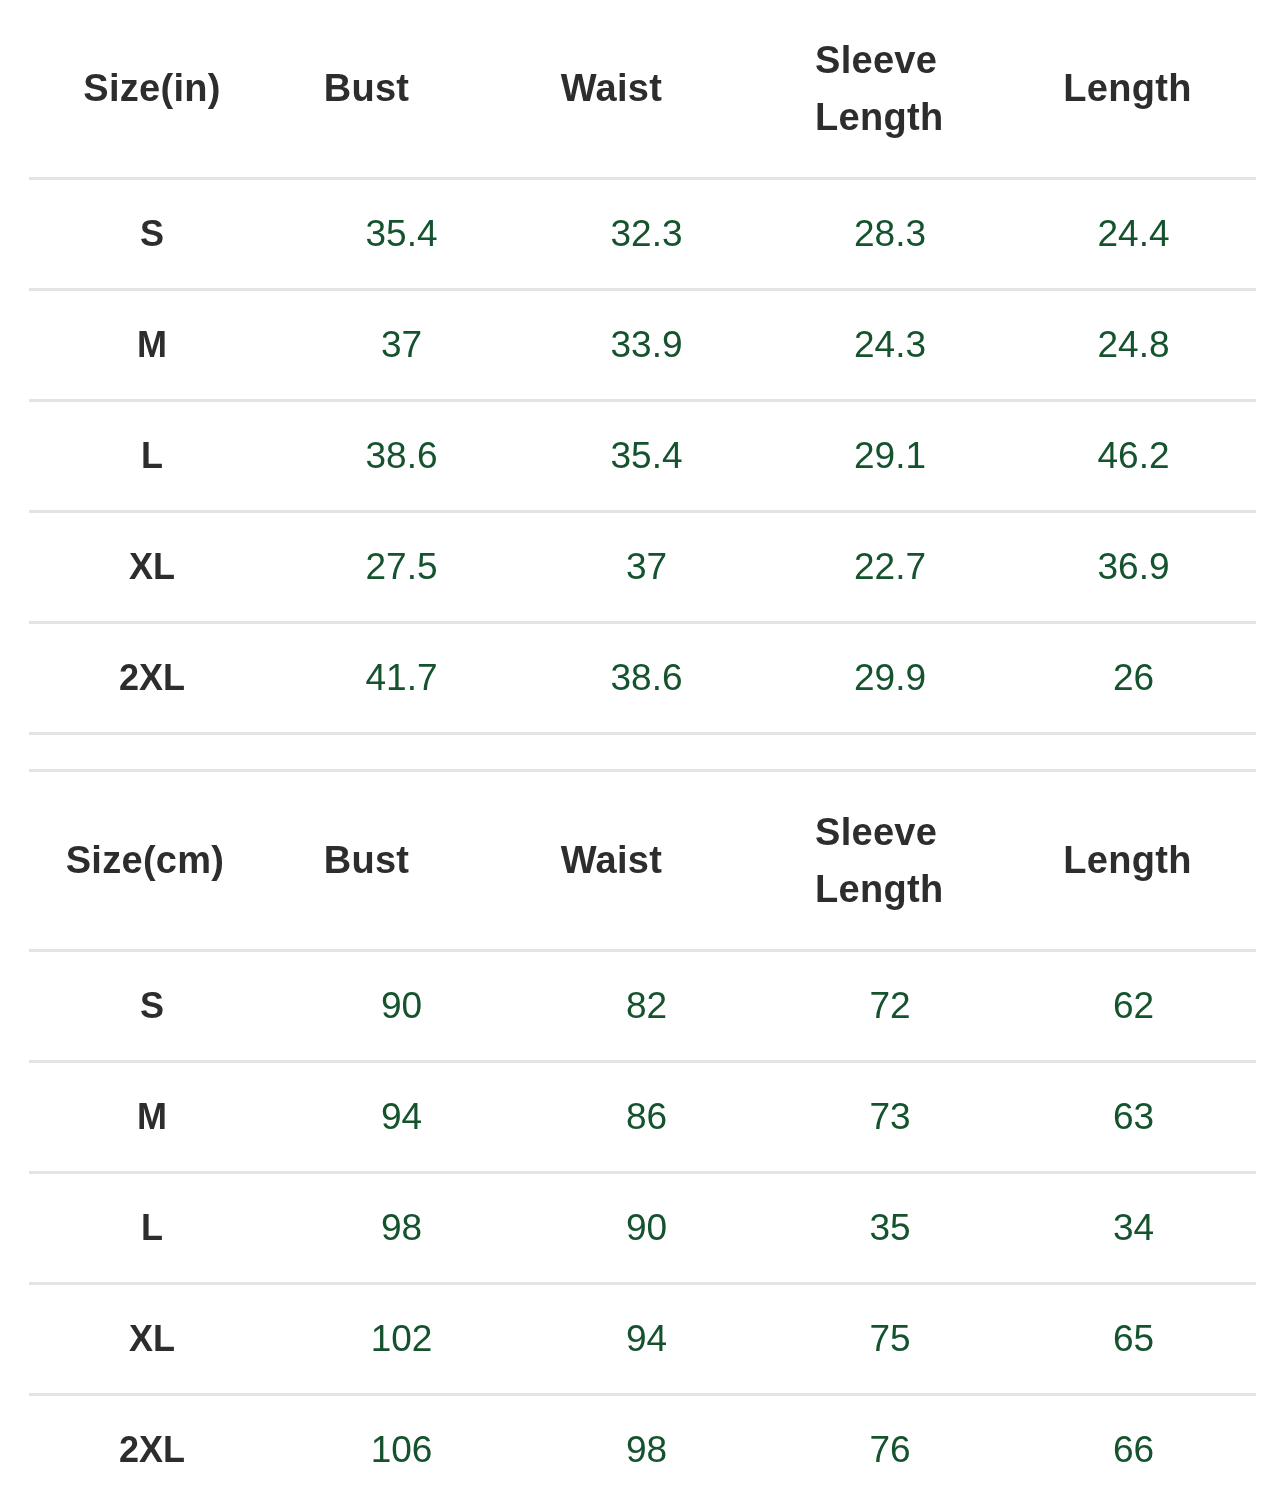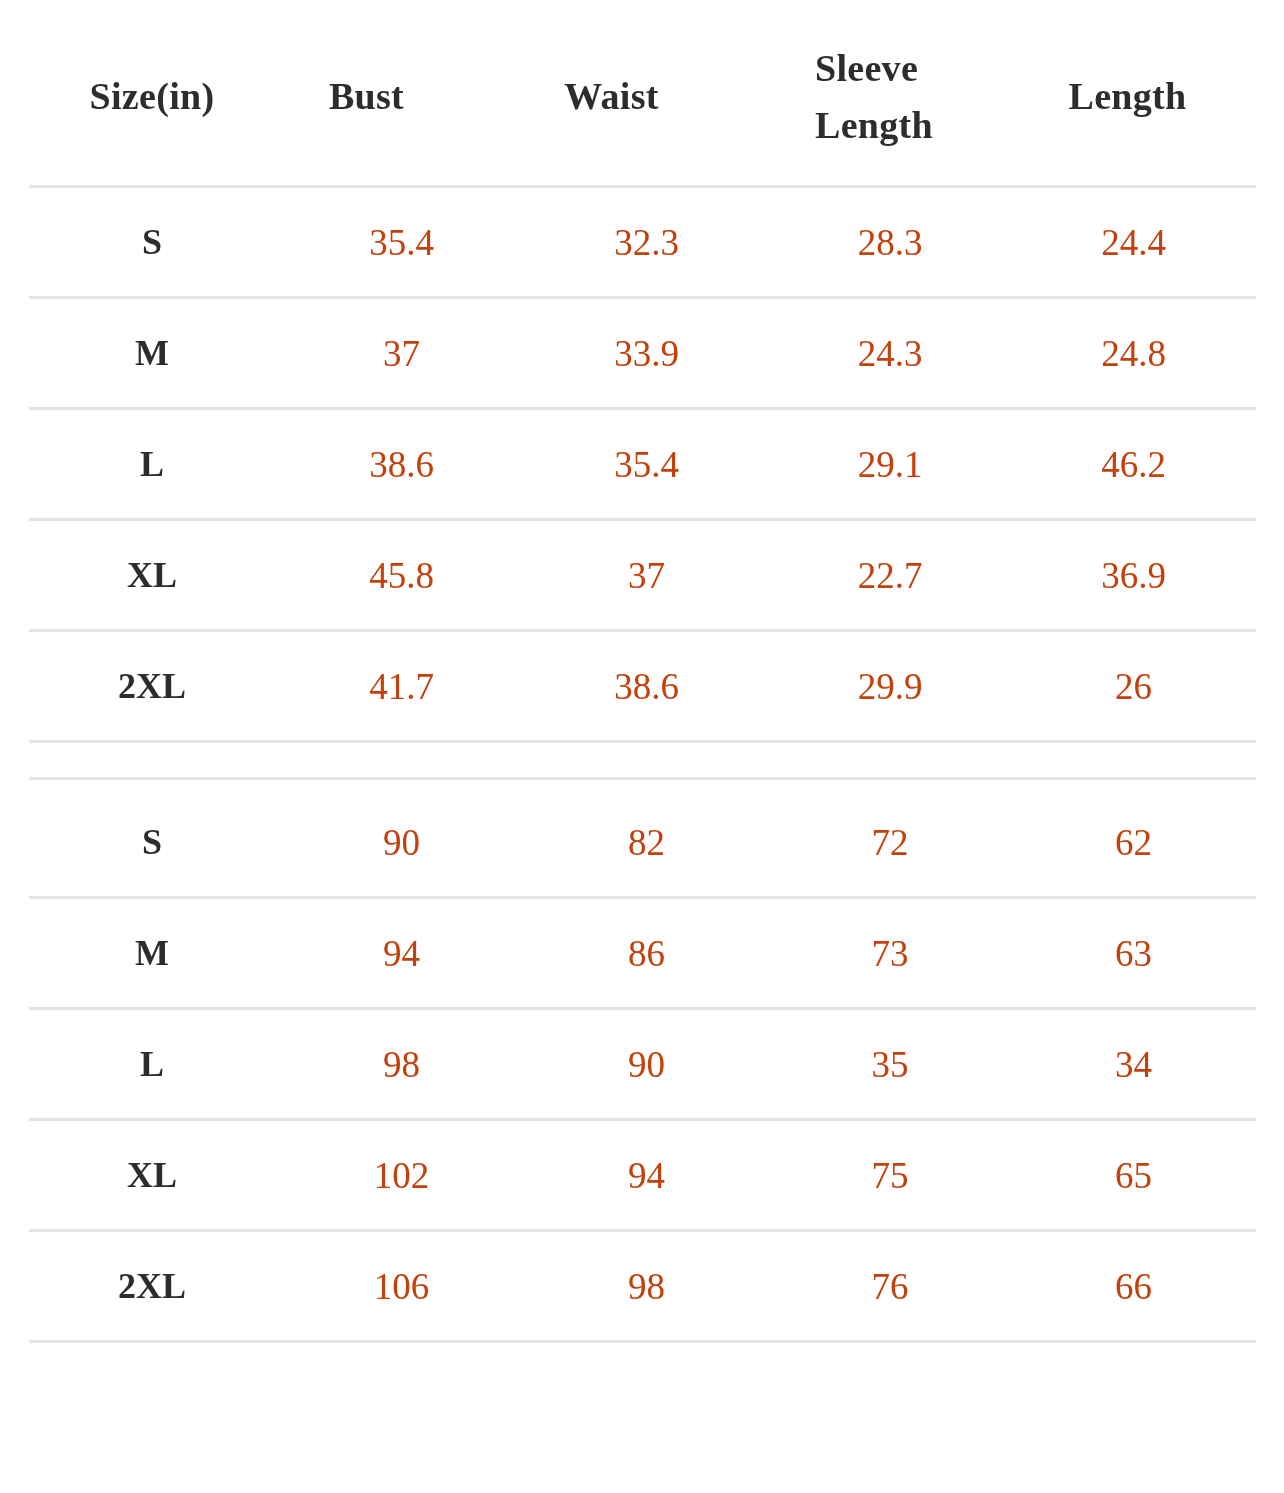--- a/index.html
+++ b/index.html
@@ -17,24 +17,23 @@
 
   .sheet {
     position: relative;
     width: 1284px;
     height: 1493px;
     box-sizing: border-box;
   }
 
   .size-table {
     width: 1227px;
-    margin: 8px 29px;
+    margin: 0 29px;
     border-collapse: collapse;
     table-layout: fixed;
-    font-family: Liberation Serif, serif;
   }
 
   .size-table col.c-size   { width: 250px; }
   .size-table col.c-bust   { width: 245px; }
   .size-table col.c-waist  { width: 245px; }
   .size-table col.c-sleeve { width: 242px; }
   .size-table col.c-length { width: 245px; }
 
   .size-table td {
     padding: 0;
@@ -69,21 +68,21 @@
   }
   tr.header-row td.h-length {
     padding-right: 12px;
   }
 
   
   tr.data-row td {
     height: 108px;
     font-size: 37px;
     font-weight: normal;
-    color: #c2410c;
+    color: #14532d;
   }
   tr.data-row td.cell-size {
     font-weight: bold;
     color: #2d2d2d;
     font-size: 36px;
     padding-right: 4px;
   }
   tr.data-row td.cell-val {
     padding-right: 0;
   }
@@ -145,21 +144,21 @@
         </tr>
         <tr class="data-row">
           <td class="cell-size">L</td>
           <td class="cell-val">38.6</td>
           <td class="cell-val">35.4</td>
           <td class="cell-val">29.1</td>
           <td class="cell-val">46.2</td>
         </tr>
         <tr class="data-row">
           <td class="cell-size">XL</td>
-          <td class="cell-val">45.8</td>
+          <td class="cell-val">27.5</td>
           <td class="cell-val">37</td>
           <td class="cell-val">22.7</td>
           <td class="cell-val">36.9</td>
         </tr>
         <tr class="data-row">
           <td class="cell-size">2XL</td>
           <td class="cell-val">41.7</td>
           <td class="cell-val">38.6</td>
           <td class="cell-val">29.9</td>
           <td class="cell-val">26</td>
@@ -179,20 +178,32 @@
   <div class="table-block">
     <table class="size-table">
       <colgroup>
         <col class="c-size">
           <col class="c-bust">
           <col class="c-waist">
           <col class="c-sleeve">
           <col class="c-length">
       </colgroup>
       <tbody>
+        <tr class="header-row cm">
+          <td class="h-size">Size(cm)</td>
+          <td class="h-bust">Bust</td>
+          <td class="h-waist">Waist</td>
+          <td class="h-sleeve">
+            <span class="sleeve-wrap">
+              <span>Sleeve</span>
+              <span>Length</span>
+            </span>
+          </td>
+          <td class="h-length">Length</td>
+        </tr>
 
         <tr class="data-row">
           <td class="cell-size">S</td>
           <td class="cell-val">90</td>
           <td class="cell-val">82</td>
           <td class="cell-val">72</td>
           <td class="cell-val">62</td>
         </tr>
         <tr class="data-row">
           <td class="cell-size">M</td>

